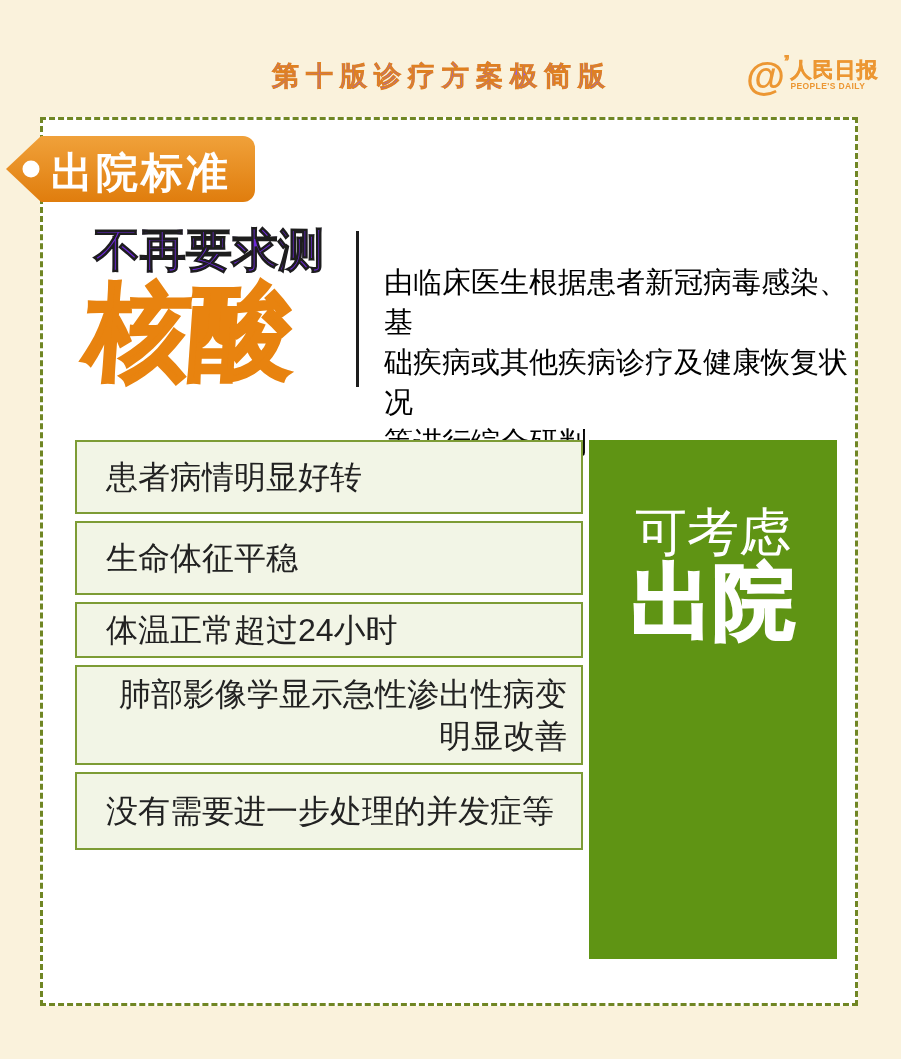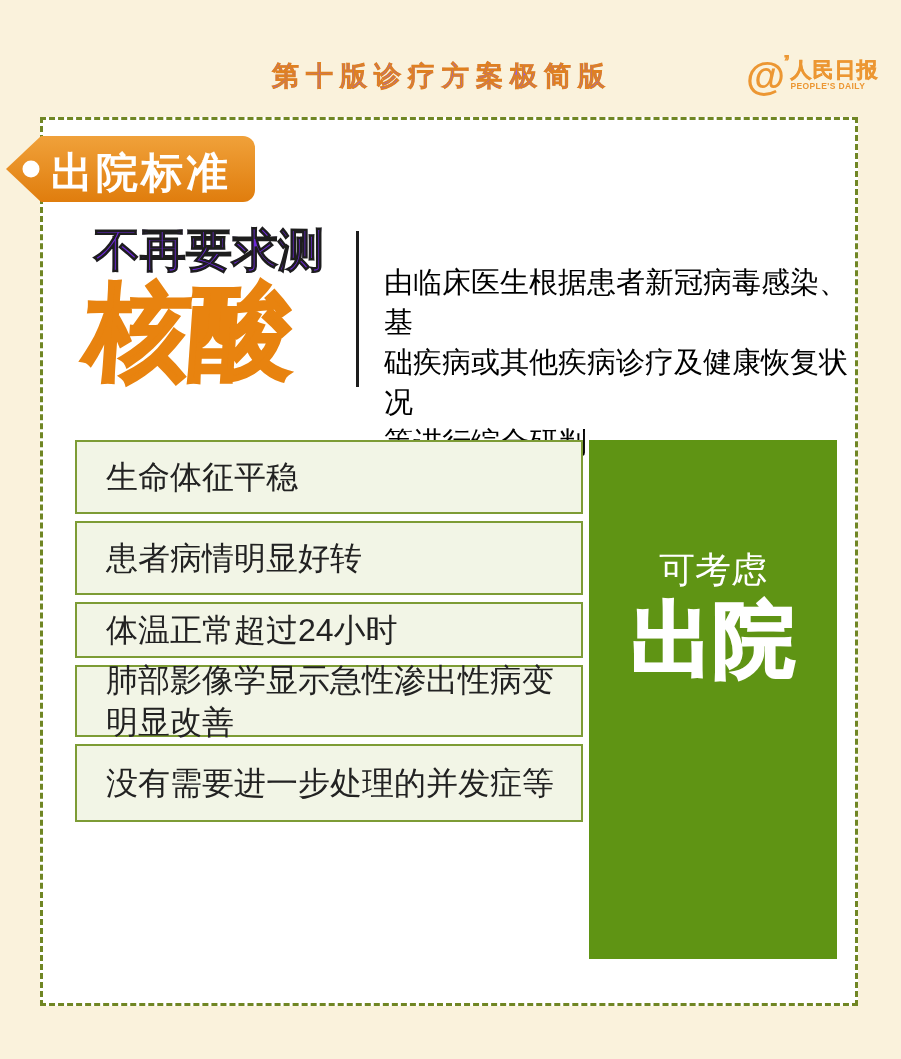--- a/index.html
+++ b/index.html
@@ -146,36 +146,36 @@
     display: flex;
     align-items: center;
     padding: 0 14px 0 29px;
     font-size: 32px;
     line-height: 42px;
     color: #222222;
   }
   .criterion:nth-child(1) { height: 74px; }
   .criterion:nth-child(2) { height: 74px; }
   .criterion:nth-child(3) { height: 56px; }
-  .criterion:nth-child(4) { height: 72px; }
+  .criterion:nth-child(4) { height: 100px; text-align: right; }
   .criterion:nth-child(5) { height: 78px; }
   .criterion:nth-child(6) { height: 77px; }
 
   
   .conclusion {
     position: absolute;
     left: 589px; top: 440px;
     width: 248px; height: 519px;
     background: #5f9414;
     text-align: center;
     color: #ffffff;
   }
   .conclusion-line1 {
-    margin-top: 102px;
-    font-size: 36px;
+    margin-top: 64px;
+    font-size: 52px;
     line-height: 56px;
     white-space: nowrap;
   }
   .conclusion-line2 {
     font-size: 82px;
     line-height: 84px;
     font-weight: bold;
     -webkit-text-stroke: 2.5px #ffffff;
     white-space: nowrap;
   }
@@ -214,24 +214,24 @@
 
   <div class="headline1">不再要求测</div>
   <div class="headline2">核酸</div>
   <div class="divider"></div>
   <div class="description">由临床医生根据患者新冠病毒感染、基
 础疾病或其他疾病诊疗及健康恢复状况
 等进行综合研判</div>
 
   <div class="criteria">
     <div class="criterion">
+        <span>患者病情明显好转</span>
+      </div>
+    <div class="criterion">
         <span>生命体征平稳</span>
-      </div>
-    <div class="criterion">
-        <span>患者病情明显好转</span>
       </div>
     <div class="criterion">
         <span>体温正常超过24小时</span>
       </div>
     <div class="criterion">
         <span>肺部影像学显示急性渗出性病变明显改善</span>
       </div>
     <div class="criterion">
         <span>没有需要进一步处理的并发症等</span>
       </div>

